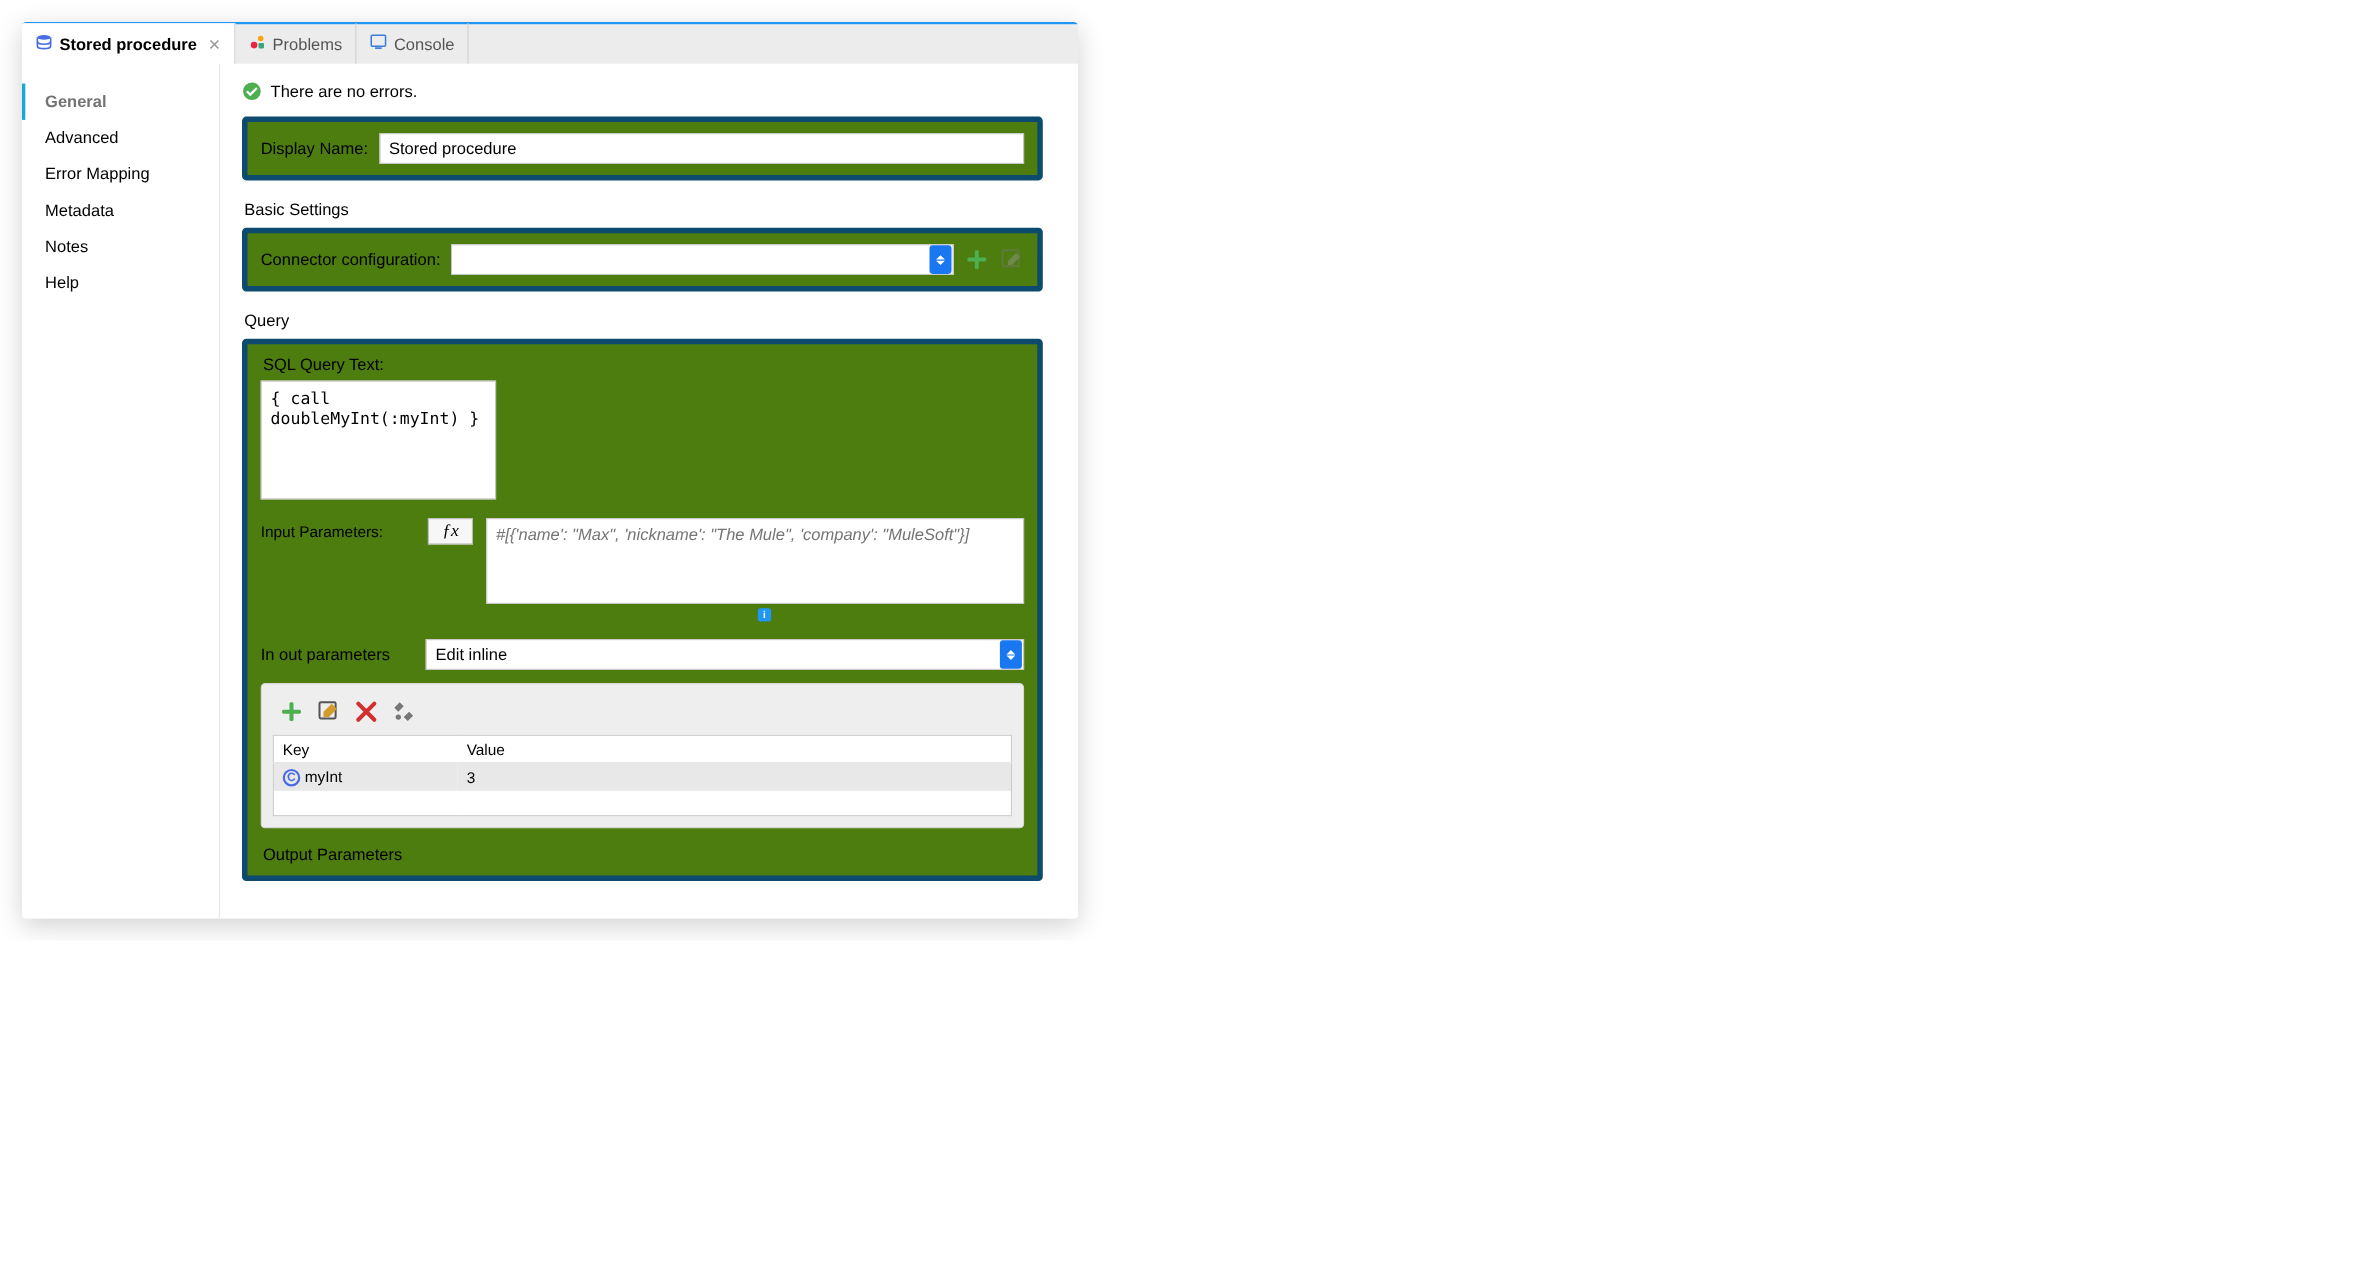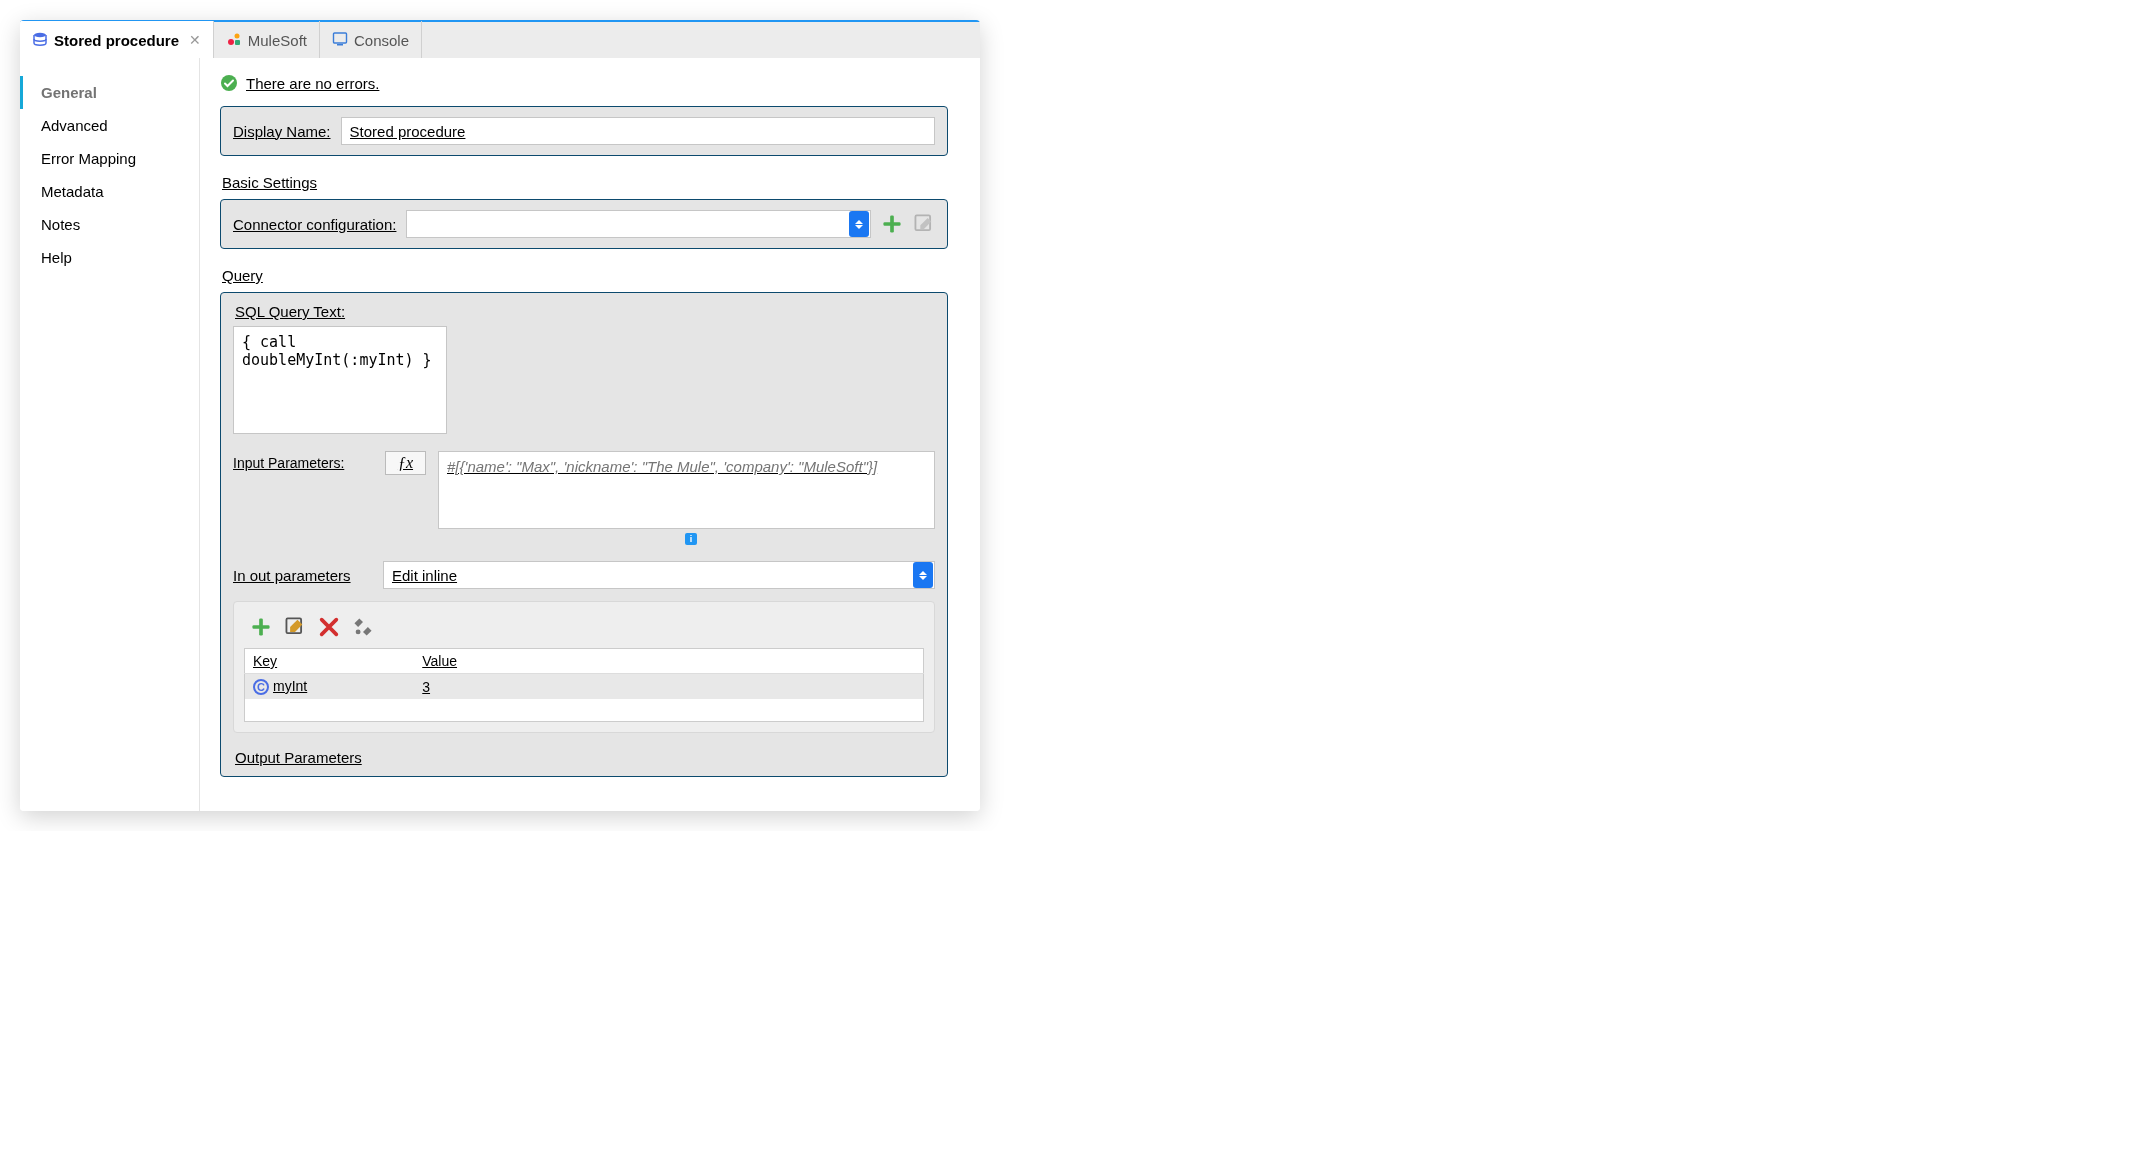--- a/index.html
+++ b/index.html
@@ -65,35 +65,34 @@
 }
 .sidebar-item.active {
   color: #737373;
   font-weight: 700;
   border-left: 3px solid #16a8d8;
 }
 .main {
   flex: 1;
   padding: 10px 32px 20px 20px;
   background: #fff;
-  text-decoration: underline;
 }
 .status-row {
   display: flex;
   align-items: center;
   gap: 8px;
   padding: 6px 0 14px 0;
   font-size: 15px;
 }
 .check-icon {
   width: 18px; height: 18px;
 }
 .panel {
-  background: #e5e5e5;
-  border: 1px solid #0c4a6e;
+  background: #4d7c0f;
+  border: 5px solid #0c4a6e;
   border-radius: 4px;
   padding: 10px 12px;
   margin-bottom: 14px;
 }
 .form-row {
   display: flex;
   align-items: center;
   gap: 10px;
   margin-bottom: 12px;
 }
@@ -249,21 +248,21 @@
       <span class="tab-close">✕</span>
     </div>
     <div class="tab">
       <span>
         <svg width="16" height="16" viewBox="0 0 16 16">
             <circle cx="5" cy="11" r="3" fill="#e24"></circle>
             <circle cx="11" cy="5" r="2.5" fill="#fca311"></circle>
             <rect x="9" y="9" width="5" height="5" fill="#3a7" rx="1"></rect>
           </svg>
       </span>
-      <span>MuleSoft</span>
+      <span>Problems</span>
     </div>
     <div class="tab">
       <span>
         <svg width="16" height="16" viewBox="0 0 16 16">
             <rect x="1.5" y="2" width="13" height="10" rx="1" fill="none" stroke="#3b7dd8" stroke-width="1.4"></rect>
             <rect x="5" y="13" width="6" height="1.5" fill="#3b7dd8"></rect>
           </svg>
       </span>
       <span>Console</span>
     </div>

